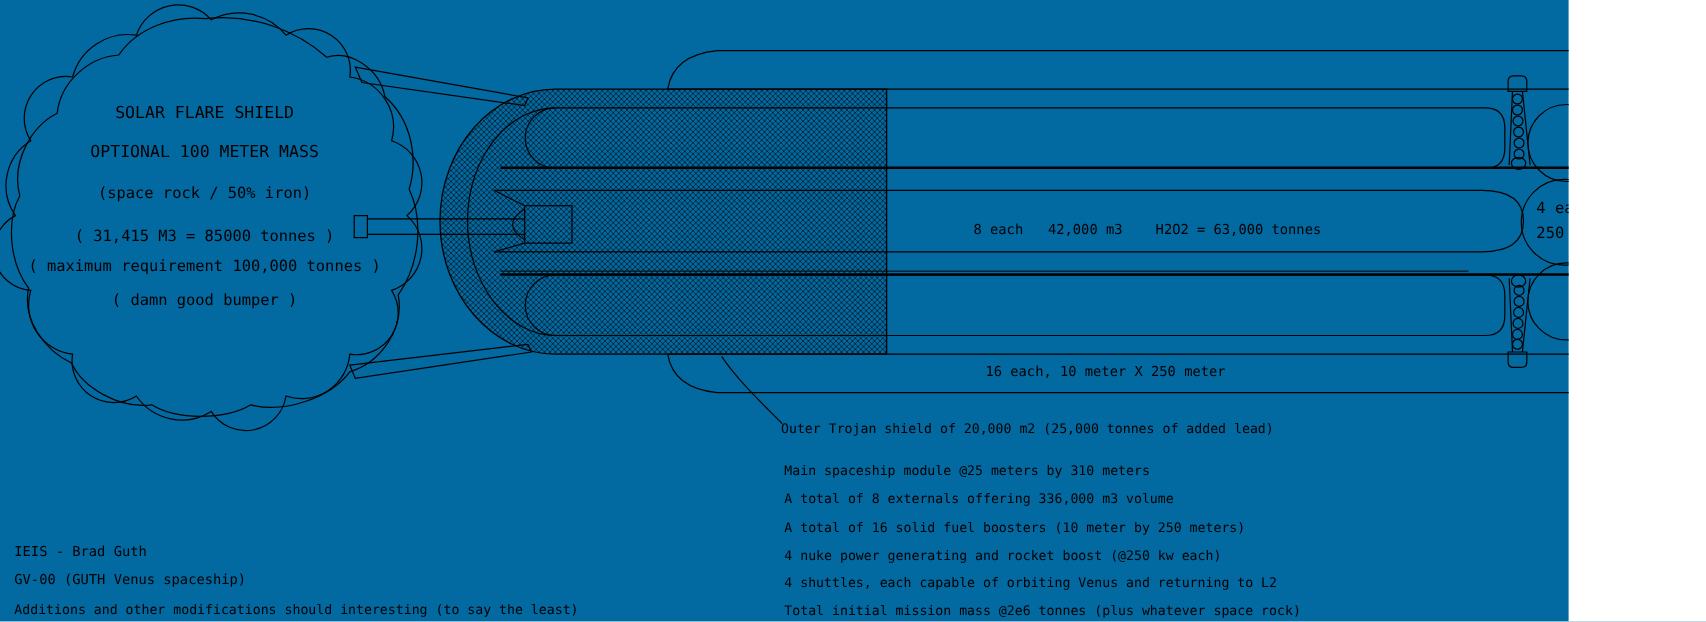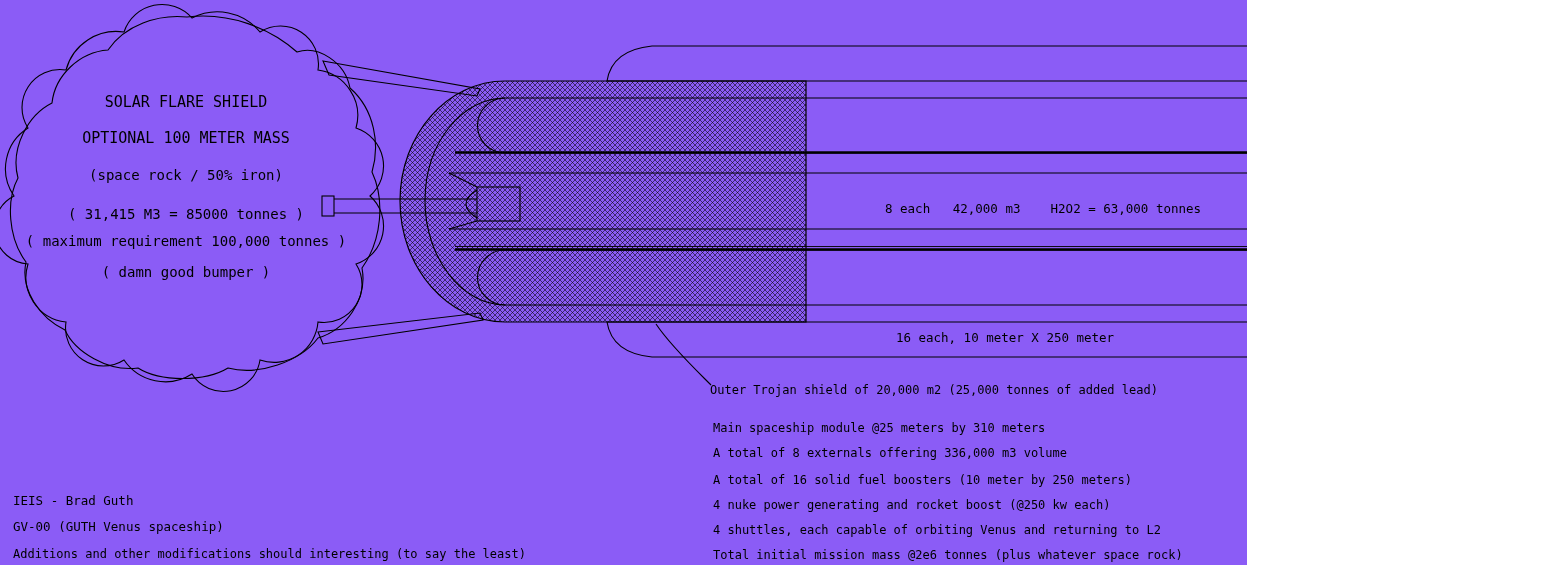--- a/index.html
+++ b/index.html
@@ -1,16 +1,16 @@
 <!DOCTYPE html>
 <html><head>
 <meta charset="utf-8">
 <style>
   html,body{margin:0;padding:0;background:#ffffff;}
-  .canvas{position:relative;width:1247px;height:565px;background:#8b5cf6;overflow:hidden;}
+  .canvas{position:relative;width:1426px;height:565px;background:#0369a1;overflow:hidden;}
   svg{display:block;}
   svg text{
     font-family:"DejaVu Sans Mono","Liberation Mono",monospace;
     fill:#000000;
     white-space:pre;
   }
   .t15{font-size:15px;}
   .t14{font-size:14px;}
   .t125{font-size:12.5px;}
   .t12{font-size:12px;}

